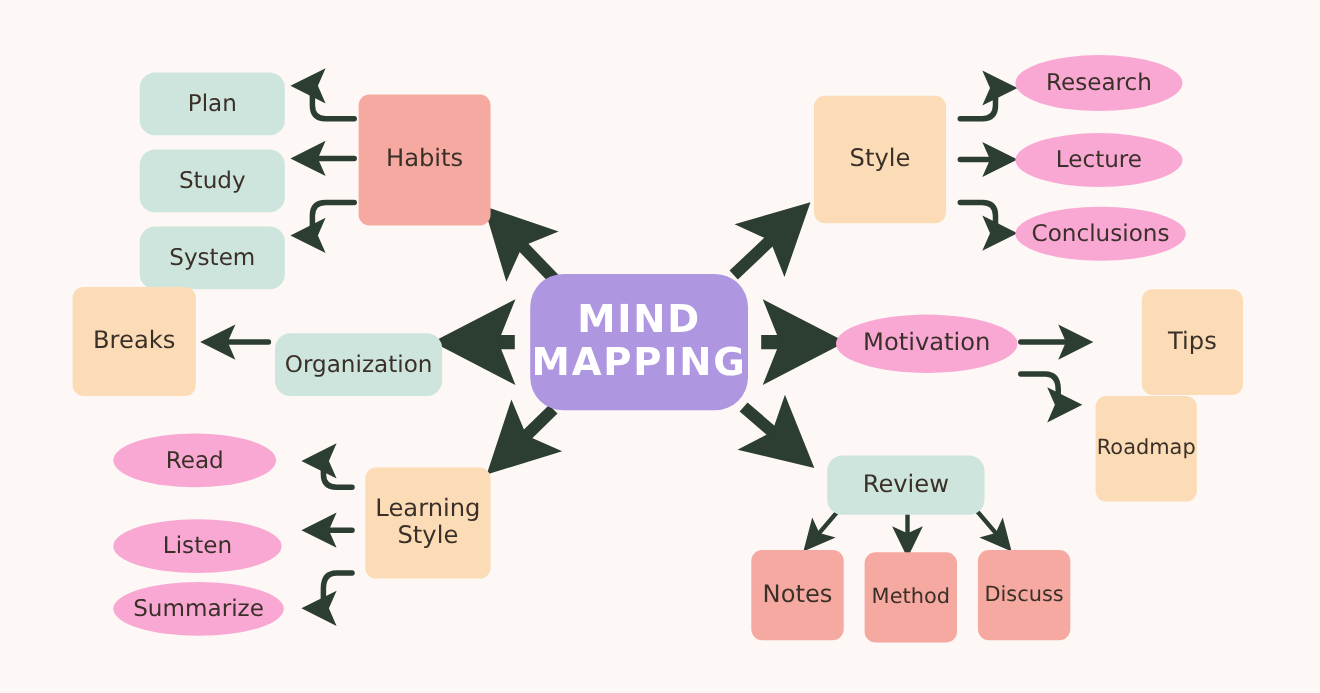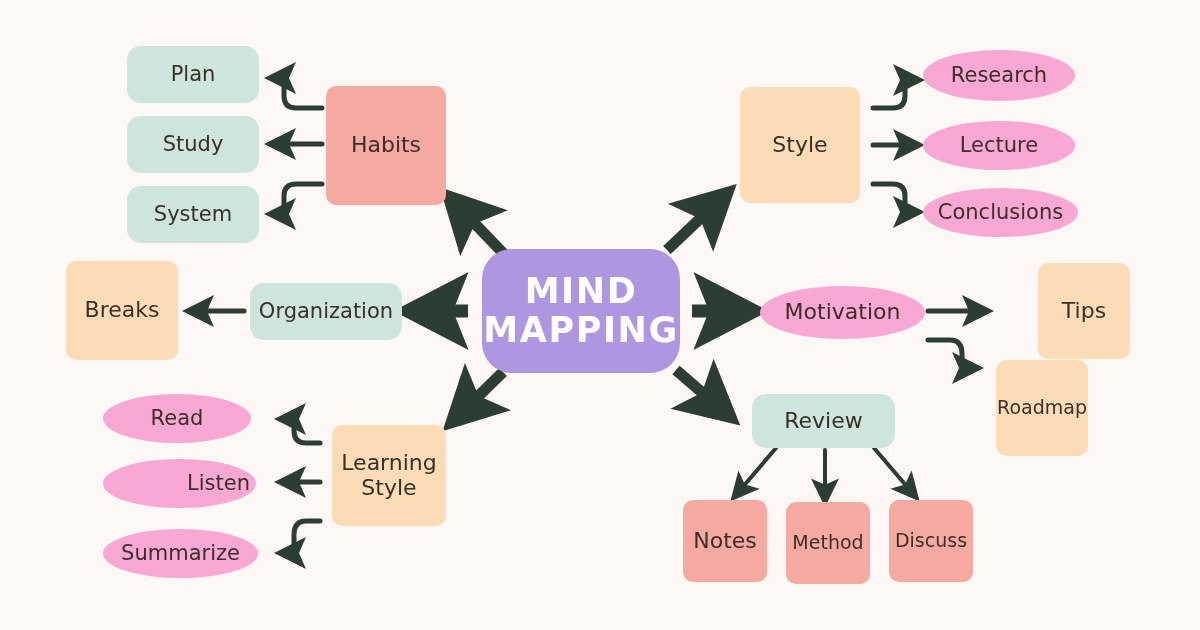--- a/index.html
+++ b/index.html
@@ -37,21 +37,21 @@
     box-sizing: border-box;
     padding: 2px 6px;
   }
   
   .shape-rect    { border-radius: 14px; }
   .shape-square  { border-radius: 10px; }
   .shape-ellipse { border-radius: 50% / 50%; }
   .shape-center  { border-radius: 30px; }
 
   
-  .c-mint   { background: #CDE5DC; }
+  .c-mint   { background: #CDE5DC; margin-top: 20px; }
   .c-pink   { background: #F5A9A0; }
   .c-peach  { background: #FBDCB6; }
   .c-purple { background: #f9a8d4; }
   .c-core   { background: #AE96E0; color: #FFFFFF; }
 
   .t-sm  { font-size: 19px; }
   .t-md  { font-size: 21px; }
   .t-lg  { font-size: 22px; }
   .t-core{ font-size: 35px; letter-spacing: 1.6px; font-weight: 600; }
 </style>
@@ -154,21 +154,21 @@
     <span>Breaks</span>
   </div>
 
   <div class="node shape-square c-peach t-lg" style="left:332px; top:425px; width:114px; height:101px; flex-direction:column;">
     <span>Learning</span>
     <span>Style</span>
   </div>
   <div class="node shape-ellipse c-purple t-md" style="left:103px; top:394px; width:148px; height:49px;">
     <span>Read</span>
   </div>
-  <div class="node shape-ellipse c-purple t-md" style="left:103px; top:459px; width:153px; height:49px;justify-content:flex-end;">
+  <div class="node shape-ellipse c-purple t-md" style="left:103px; top:472px; width:153px; height:49px;">
     <span>Listen</span>
   </div>
   <div class="node shape-ellipse c-purple t-md" style="left:103px; top:529px; width:155px; height:49px;">
     <span>Summarize</span>
   </div>
 
   <div class="node shape-ellipse c-purple t-lg" style="left:760px; top:286px; width:165px; height:53px;">
     <span>Motivation</span>
   </div>
   <div class="node shape-square c-peach t-lg" style="left:1038px; top:263px; width:92px; height:96px;">

